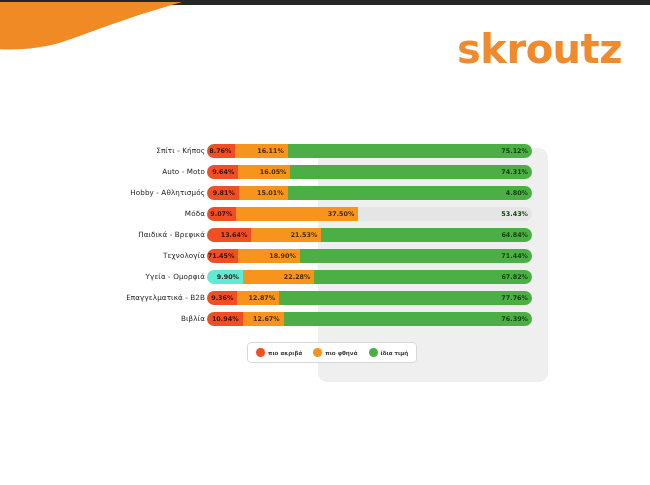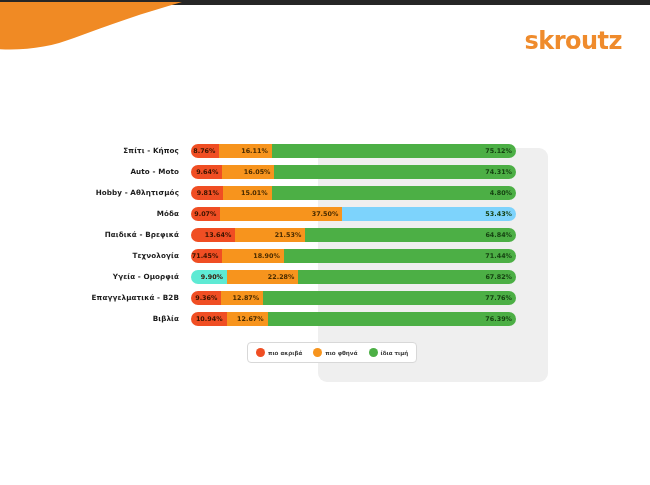--- a/index.html
+++ b/index.html
@@ -37,21 +37,21 @@
     top: 2px;
     width: 200px;
     height: 54px;
     overflow: visible;
   }
   
   .brand {
     position: absolute;
     right: 28px;
     top: 29px;
-    font-size: 24px;
+    font-size: 40px;
     font-weight: bold;
     letter-spacing: -0.5px;
     color: #ef8b2c;
     font-family: "DejaVu Sans", "Liberation Sans", sans-serif;
     line-height: 1;
   }
   
   .chart-wrap {
     position: absolute;
     left: 0;
@@ -74,26 +74,26 @@
     top: 0;
     width: 650px;
   }
   .row {
     position: relative;
     height: 21px;
     display: flex;
     align-items: center;
   }
   .row-label {
-    width: 191px;
+    width: 207px;
     text-align: right;
-    padding-right: 12px;
+    padding-right: 2px;
     box-sizing: border-box;
     font-size: 7.2px;
-    font-weight: bold;
+    font-weight: normal;
     color: #1b1b1b;
     letter-spacing: 0.1px;
     white-space: nowrap;
   }
   .bar {
     position: relative;
     width: 325px;
     height: 14px;
     display: flex;
     border-radius: 7px;
@@ -216,21 +216,21 @@
         </div>
         <div class="row">
           <div class="row-label">Μόδα</div>
           <div class="bar">
             <div class="seg s0" style="width: 9.07%; background: rgb(240, 78, 35);">
               <span>9.07%</span>
             </div>
             <div class="seg s1" style="width: 37.5%; background: rgb(247, 148, 29);">
               <span>37.50%</span>
             </div>
-            <div class="seg s2" style="width: 53.43%; background: #7dd3fc; padding-left: 10px;">
+            <div class="seg s2" style="width: 53.43%; background: #e5e5e5; padding-left: 10px;">
               <span>53.43%</span>
             </div>
           </div>
         </div>
         <div class="row">
           <div class="row-label">Παιδικά - Βρεφικά</div>
           <div class="bar">
             <div class="seg s0" style="width: 13.64%; background: rgb(240, 78, 35);">
               <span>13.64%</span>
             </div>

